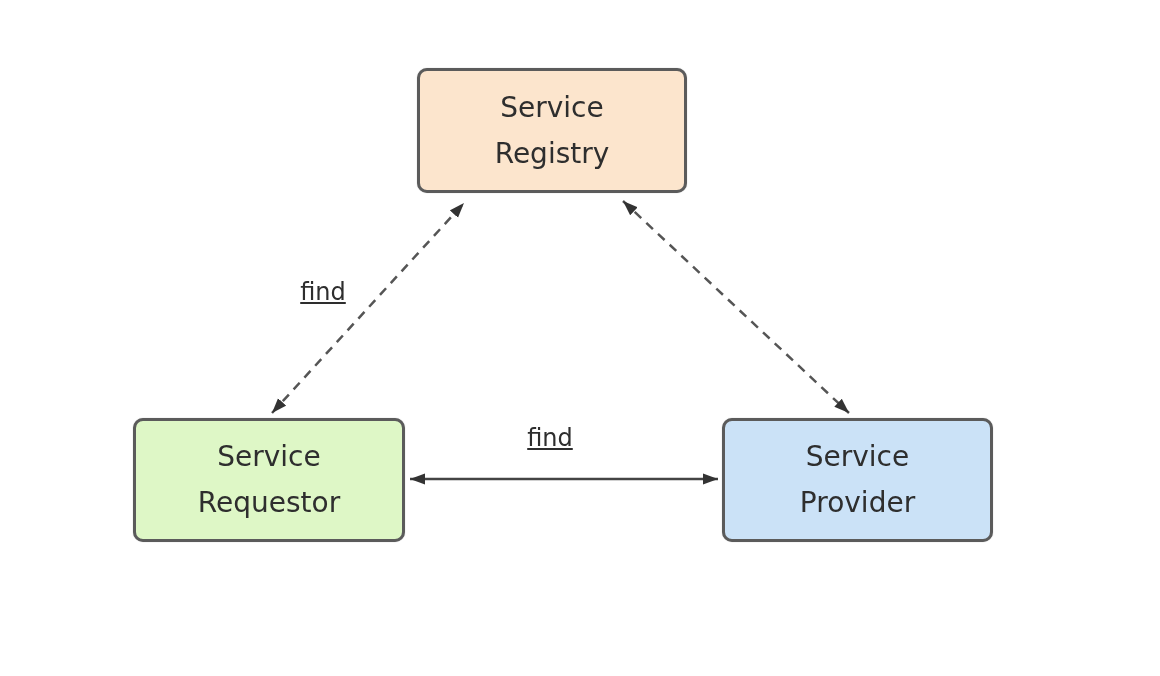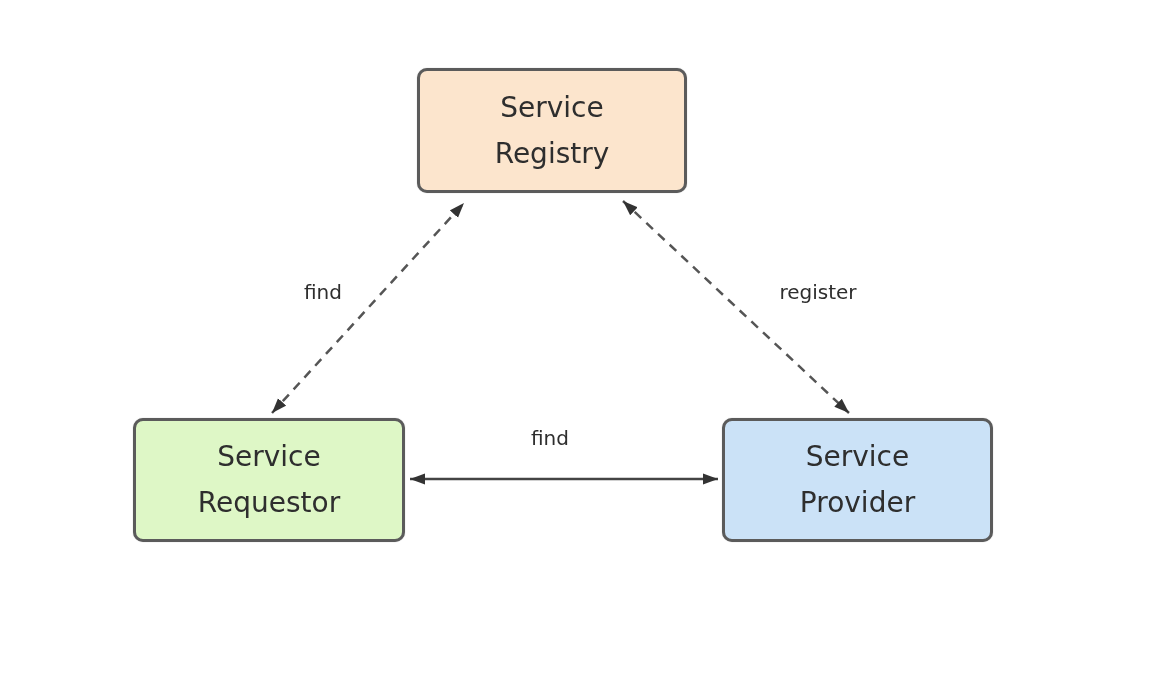--- a/index.html
+++ b/index.html
@@ -55,22 +55,23 @@
     left: 722px;
     top: 418px;
     width: 271px;
     height: 124px;
     background: var(--provider-fill, #cbe2f7);
   }
   .edge-label {
     position: absolute;
     transform: translate(-50%, -50%);
     color: var(--text, #2e2e2e);
-    font-size: 20px;
+    font-size: 24px;
     white-space: nowrap;
+    text-decoration: underline;
   }
   .edge-label-find { left: 323px; top: 292px; }
   .edge-label-register { left: 818px; top: 292px; }
   .edge-label-bind { left: 550px; top: 438px; }
 </style>
 </head>
 <body>
 
 <div class="canvas" style="--bg: #ffffff; --registry-fill: #fce5cd; --requestor-fill: #def7c6; --provider-fill: #cbe2f7; --border: #5b5b5b; --text: #2e2e2e;">
 
@@ -92,17 +93,16 @@
 Registry</div>
 
   <div class="node node-requestor">Service
 Requestor</div>
 
   <div class="node node-provider">Service
 Provider</div>
 
   <div class="edge-label edge-label-find">find</div>
 
-  <div class="edge-label edge-label-register">register</div>
 
   <div class="edge-label edge-label-bind">find</div>
 
 </div>
 
 </body></html>

